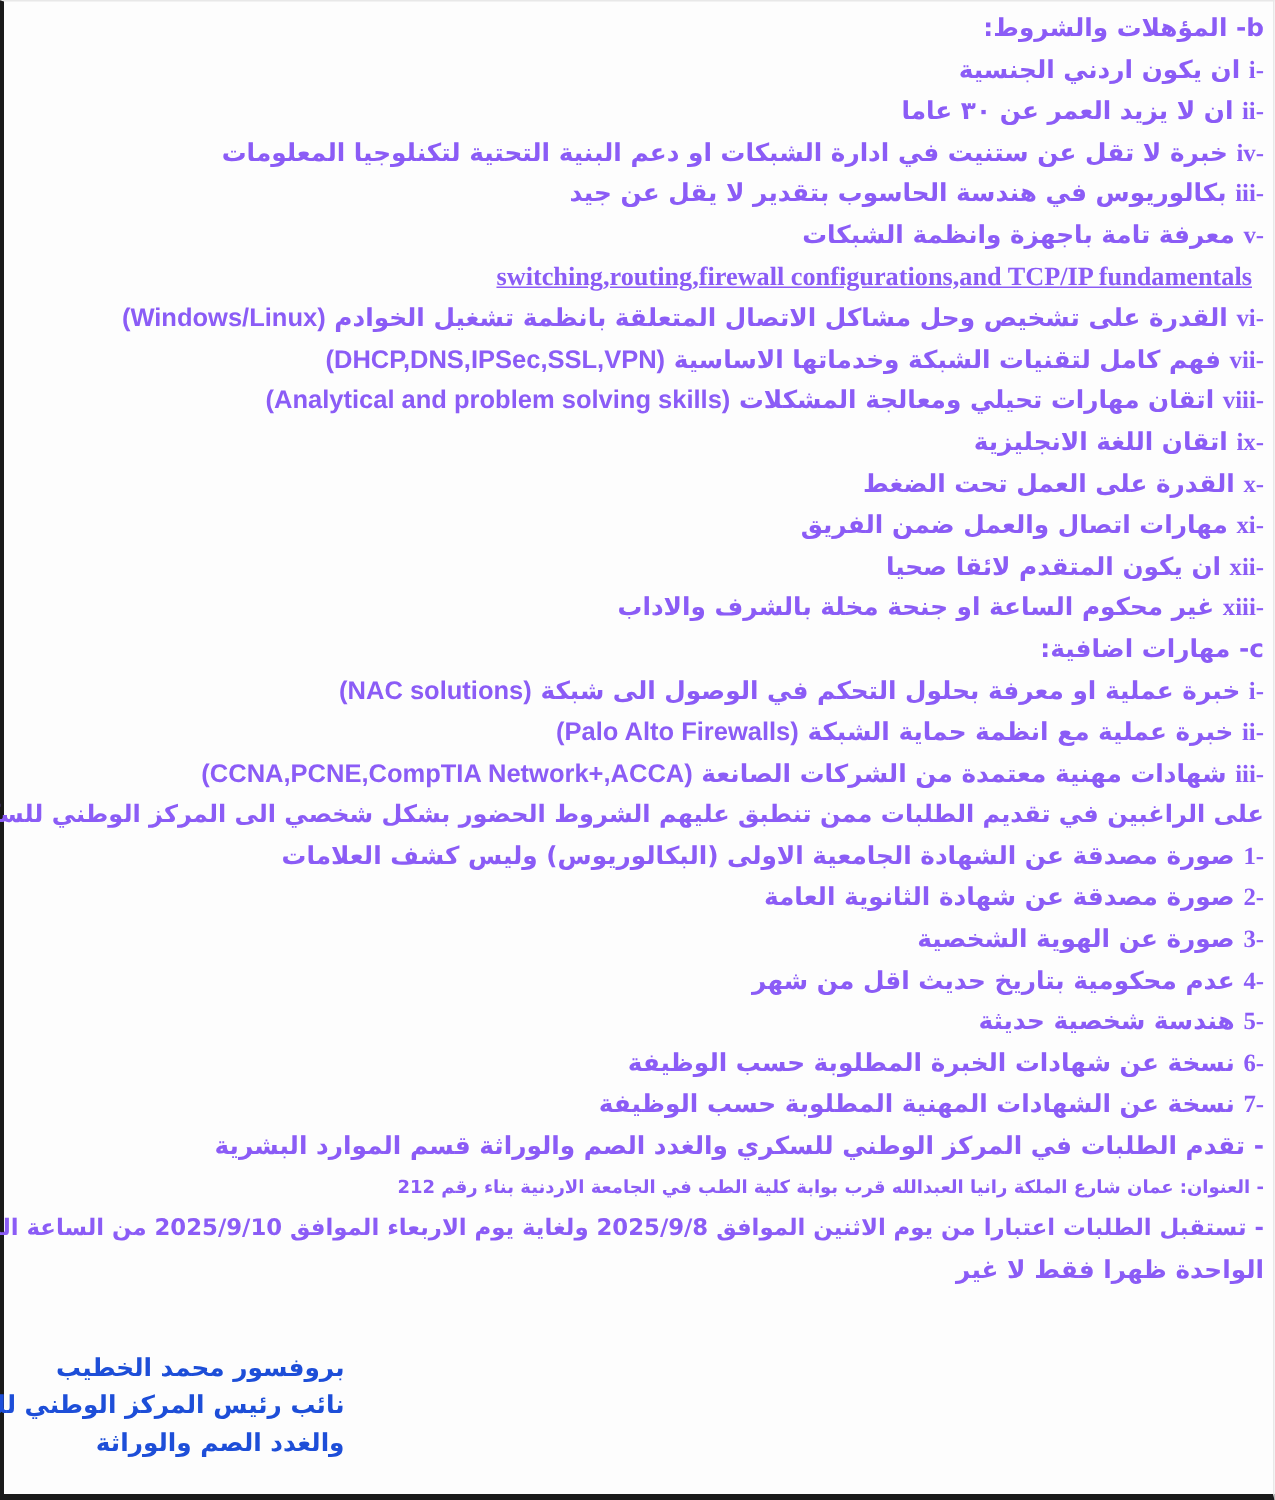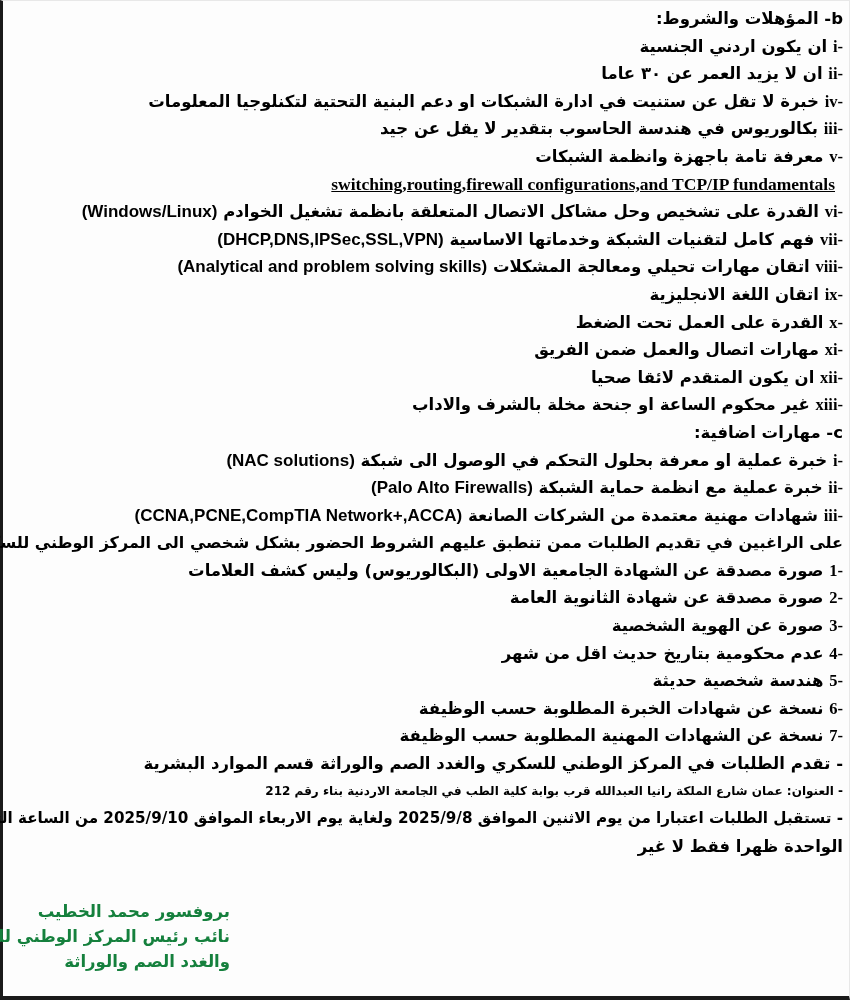--- a/index.html
+++ b/index.html
@@ -38,21 +38,21 @@
   .line {
     direction: rtl;
     text-align: right;
     font-size: 16.5px;
     line-height: 27.6px;
     height: 27.6px;
     white-space: nowrap;
     overflow: visible;
     font-weight: 600;
     letter-spacing: 0px;
-    color: #000000;
+    color: #8b5cf6;
   }
 
   
   .line.latin {
     font-family: "Liberation Serif", "DejaVu Serif", serif;
     font-weight: 700;
     font-size: 17.5px;
     direction: ltr;
     text-align: right;
     padding-left: 0;
@@ -92,21 +92,21 @@
     left: 12px;
     top: 898px;
     width: 215px;
     direction: rtl;
     text-align: right;
   }
   .signature .sig-line {
     font-size: 16.5px;
     line-height: 25px;
     font-weight: 800;
-    color: #15803d;
+    color: #1d4ed8;
     white-space: nowrap;
   }
 </style>
 </head>
 <body>
 
 <div class="page">
   <div class="doc-body">
 
     <div class="line">b- المؤهلات والشروط:</div>

